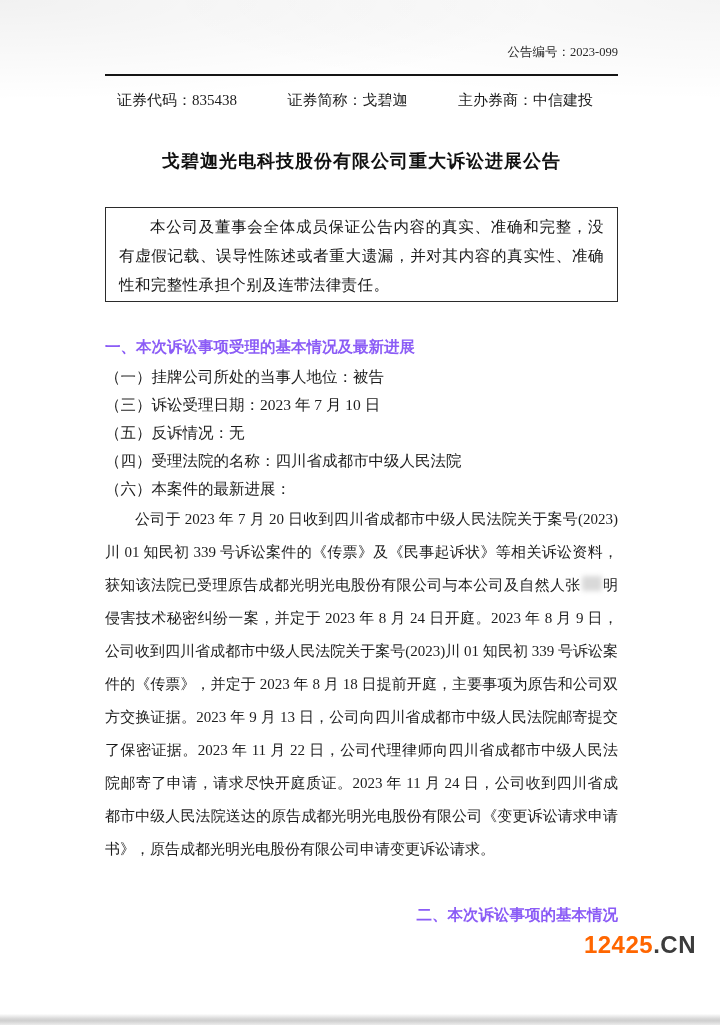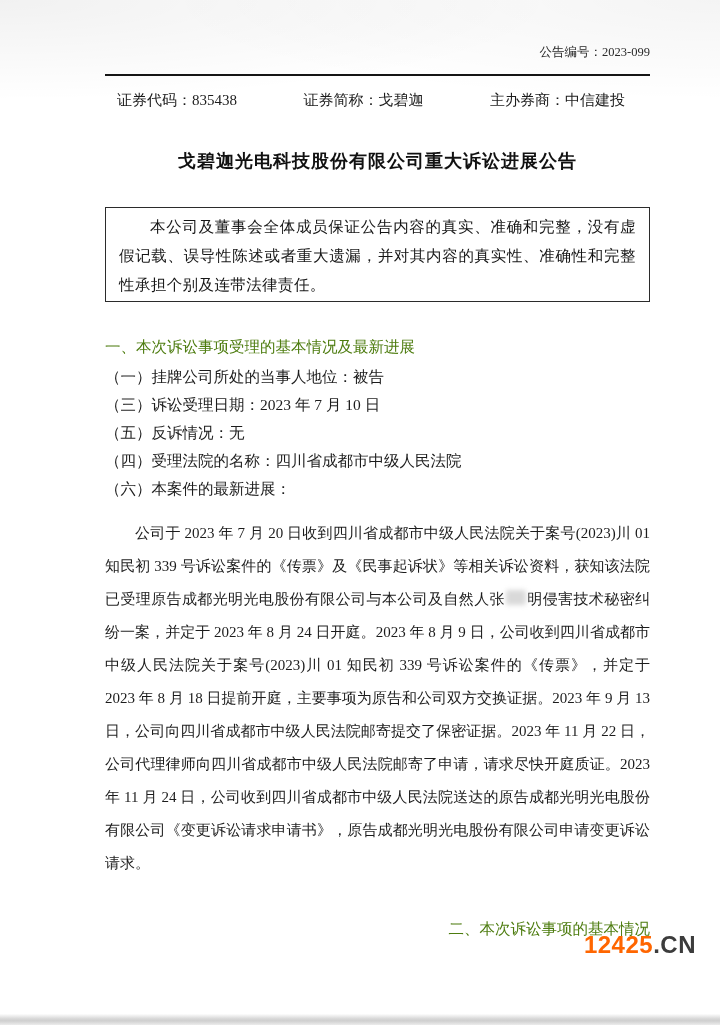--- a/index.html
+++ b/index.html
@@ -13,21 +13,21 @@
   }
   
   .page::before {
     content:"";
     position:absolute; top:0; left:0; right:0; height:130px;
     background:
       radial-gradient(ellipse at 0% 0%, rgba(0,0,0,0.055), transparent 55%),
       radial-gradient(ellipse at 100% 0%, rgba(0,0,0,0.045), transparent 55%);
     pointer-events:none;
   }
-  .content { padding:0 70px 0 105px; }
+  .content { padding:0 102px 0 105px; }
 
   .ann-no {
     padding-top:44px;
     text-align:right;
     font-size:12.5px;
     color:#2a2a2a;
     line-height:17px;
   }
   .rule {
     margin-top:13px;
@@ -61,33 +61,33 @@
     font-weight:400;
     line-height:29px;
     text-align:justify;
     text-indent:2em;
     letter-spacing:0.4px;
     color:#161616;
   }
   .sec-heading {
     margin-top:34px;
     font-family:"Liberation Sans","DejaVu Sans",sans-serif;
-    font-weight:normal;
+    font-weight:bold;
     font-size:15.5px;
     line-height:22px;
-    color:#4d7c0f;
+    color:#8b5cf6;
   }
   .items { margin-top:5px; }
   .item {
     font-size:15.5px;
     line-height:28px;
     color:#1c1c1c;
   }
   .progress-para {
-    margin-top:14px;
+    margin-top:0;
     font-size:15px;
     line-height:33px;
     text-align:justify;
     text-indent:2em;
     color:#1c1c1c;
   }
   .redacted {
     display:inline-block;
     width:20px; height:15px;
     background:#d9d9d9;

